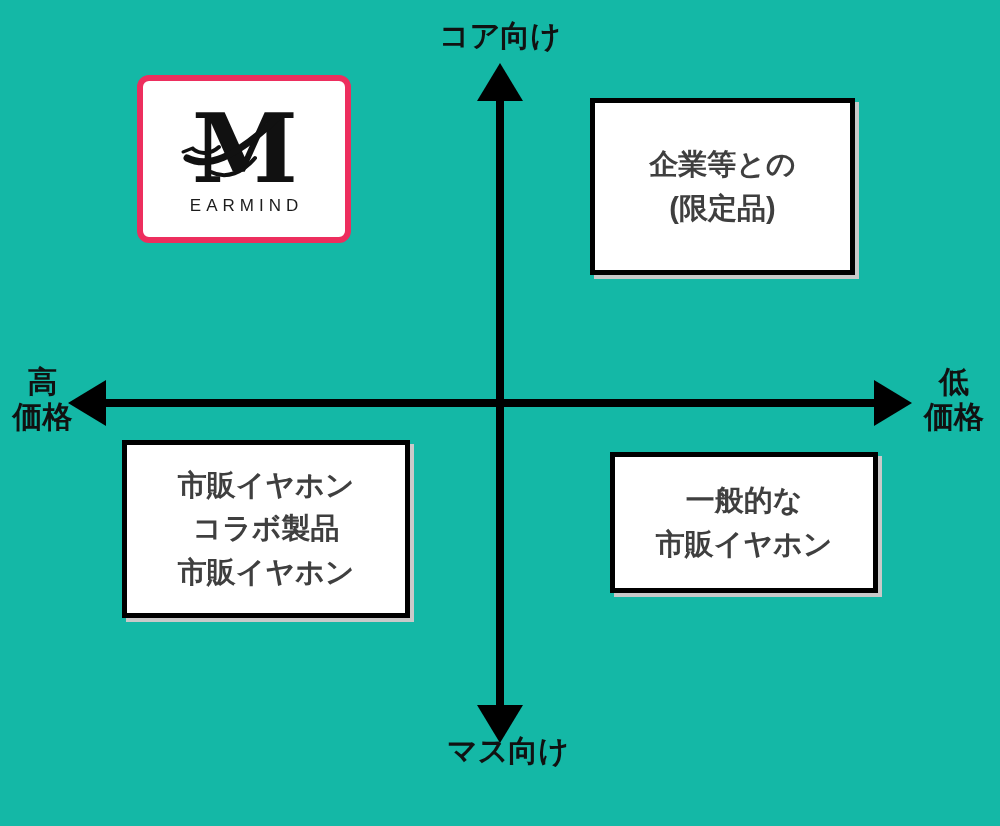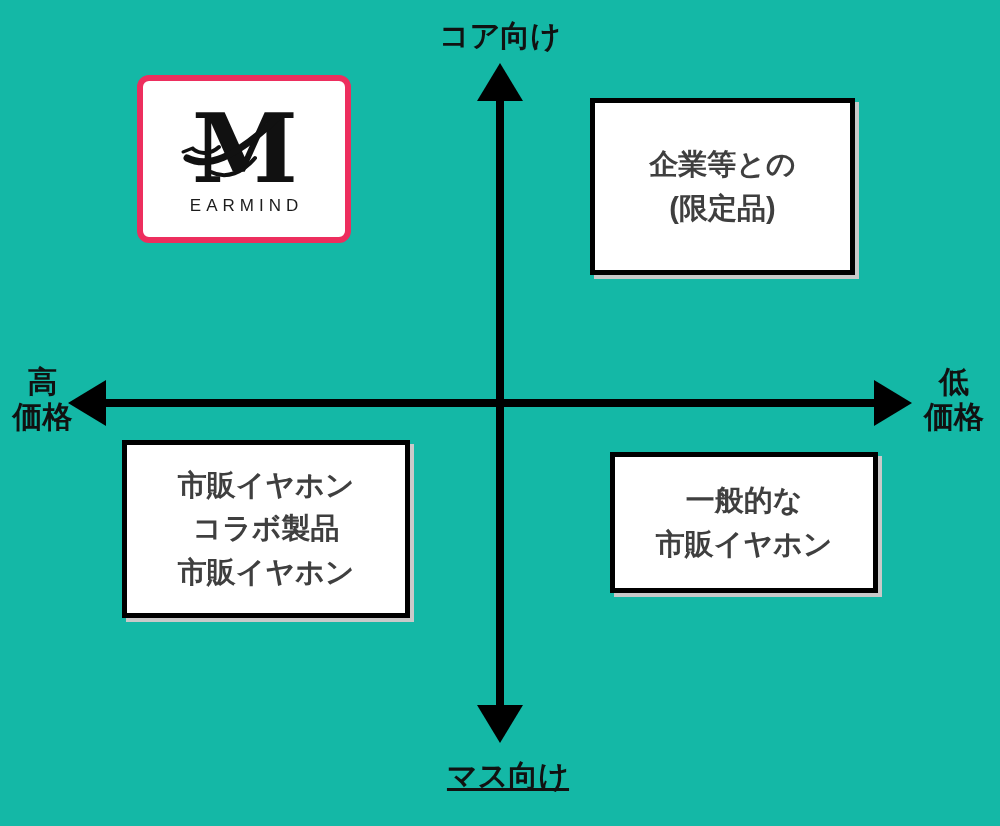--- a/index.html
+++ b/index.html
@@ -19,21 +19,21 @@
   .axis-label {
     position: absolute;
     color: #111111;
     font-weight: 700;
     font-size: 30px;
     line-height: 1.18;
     text-align: center;
     white-space: nowrap;
   }
   .axis-label-top    { left: 400px; top: 18px;  width: 200px; }
-  .axis-label-bottom { left: 408px; top: 758px; width: 200px; text-decoration: underline; }
+  .axis-label-bottom { left: 408px; top: 733px; width: 200px; }
   .axis-label-left   { left: 0px;   top: 364px; width: 85px; }
   .axis-label-right  { left: 916px; top: 364px; width: 76px; }
 
   .qbox {
     position: absolute;
     background: #ffffff;
     border: 5px solid #000000;
     box-shadow: 4px 4px 0 #c9c9c9;
     display: flex;
     flex-direction: column;

